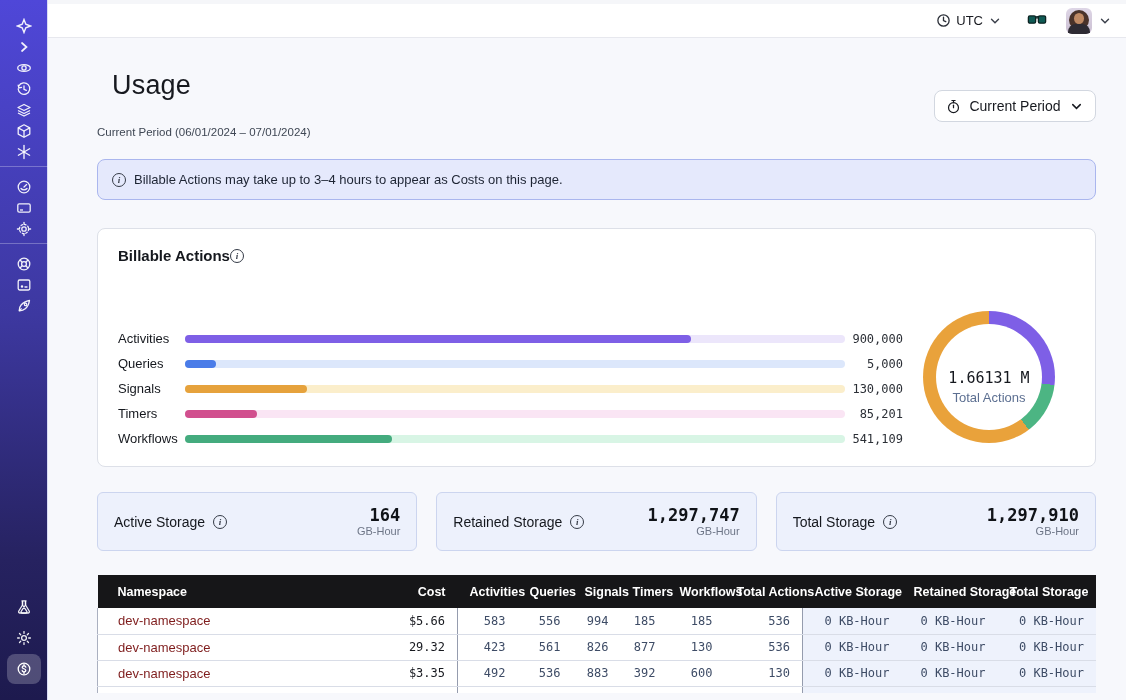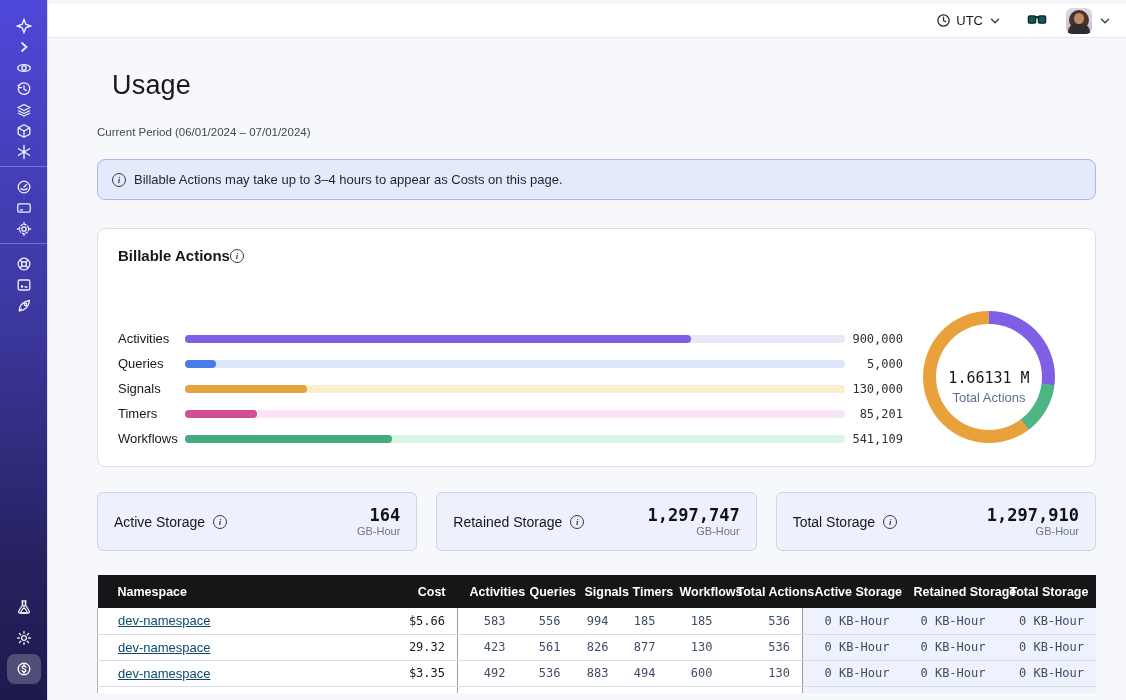--- a/index.html
+++ b/index.html
@@ -90,21 +90,21 @@
 
   
   .table-wrap { position:absolute; left:49px; top:537px; width:999px; height:118px; overflow:hidden; }
   table { border-collapse:collapse; width:999px; table-layout:fixed; }
   thead th { background:#161618; color:#fff; font-size:12.5px; font-weight:600; height:33px;
     text-align:right; padding:0 12px; white-space:nowrap; }
   thead th.ns-h { text-align:left; padding-left:20px; }
   tbody td { background:#fff; height:26px; font-size:12px; color:#3e4c66; text-align:right;
     padding:0 12px; border-bottom:1px solid #d9dde7; white-space:nowrap; }
   tbody td.ns { text-align:left; padding-left:20px; }
-  tbody td.ns a { color:#0c4a6e; font-size:13px; text-decoration:underline; font-family:"Liberation Sans",sans-serif; cursor:pointer; }
+  tbody td.ns a { color:#7f1d1d; font-size:13px; font-family:"Liberation Sans",sans-serif; cursor:pointer; }
   tbody td.cost { color:#17191f; }
   tbody td.sep { border-left:1px solid #959cae; }
   tbody td.stor { background:#eef2fc; }
   tbody td.edge-l { border-left:1px solid #959cae; }
   tbody tr td:first-child { border-left:1px solid #aab0c0; }
   tbody tr td:last-child { border-right:1px solid #aab0c0; }
 </style>
 </head>
 <body>
 
@@ -261,20 +261,32 @@
   <svg class="chev" viewBox="0 0 16 16" fill="none" stroke="currentColor" stroke-width="1.6" stroke-linecap="round">
       <polyline points="4,6 8,10 12,6"></polyline>
     </svg>
 </header>
 
 <main class="main">
 
   <h1 class="page-title">Usage</h1>
   <div class="page-subtitle">Current Period (06/01/2024 – 07/01/2024)</div>
 
+  <button class="period-btn">
+    <svg viewBox="0 0 16 16" fill="none" stroke="currentColor" stroke-width="1.3" stroke-linecap="round">
+      <circle cx="8" cy="9.2" r="5.3"></circle>
+        <line x1="6.3" y1="1.6" x2="9.7" y2="1.6"></line>
+        <line x1="8" y1="1.6" x2="8" y2="3.9"></line>
+        <line x1="8" y1="9.2" x2="8" y2="6.6"></line>
+    </svg>
+    <span>Current Period</span>
+    <svg class="chev" viewBox="0 0 16 16" fill="none" stroke="currentColor" stroke-width="1.6" stroke-linecap="round">
+        <polyline points="4,6 8,10 12,6"></polyline>
+      </svg>
+  </button>
 
   <div class="banner">
     <span class="info-circle">i</span>
     <span>Billable Actions may take up to 3–4 hours to appear as Costs on this page.</span>
   </div>
 
   <section class="ba-card">
     <div class="ba-title">
       <span>Billable Actions</span>
       <span class="info-circle">i</span>
@@ -416,21 +428,21 @@
           <td class="mono stor edge-l">0 KB-Hour</td>
           <td class="mono stor">0 KB-Hour</td>
           <td class="mono stor">0 KB-Hour</td>
         </tr>
         <tr>
           <td class="ns"><a>dev-namespace</a></td>
           <td class="mono cost">$3.35</td>
           <td class="mono sep">492</td>
           <td class="mono">536</td>
           <td class="mono">883</td>
-          <td class="mono">494</td>
+          <td class="mono">392</td>
           <td class="mono">600</td>
           <td class="mono">130</td>
           <td class="mono stor edge-l">0 KB-Hour</td>
           <td class="mono stor">0 KB-Hour</td>
           <td class="mono stor">0 KB-Hour</td>
         </tr>
         <tr>
           <td class="ns"></td>
             <td class="cost"></td>
             <td class="sep"></td>

